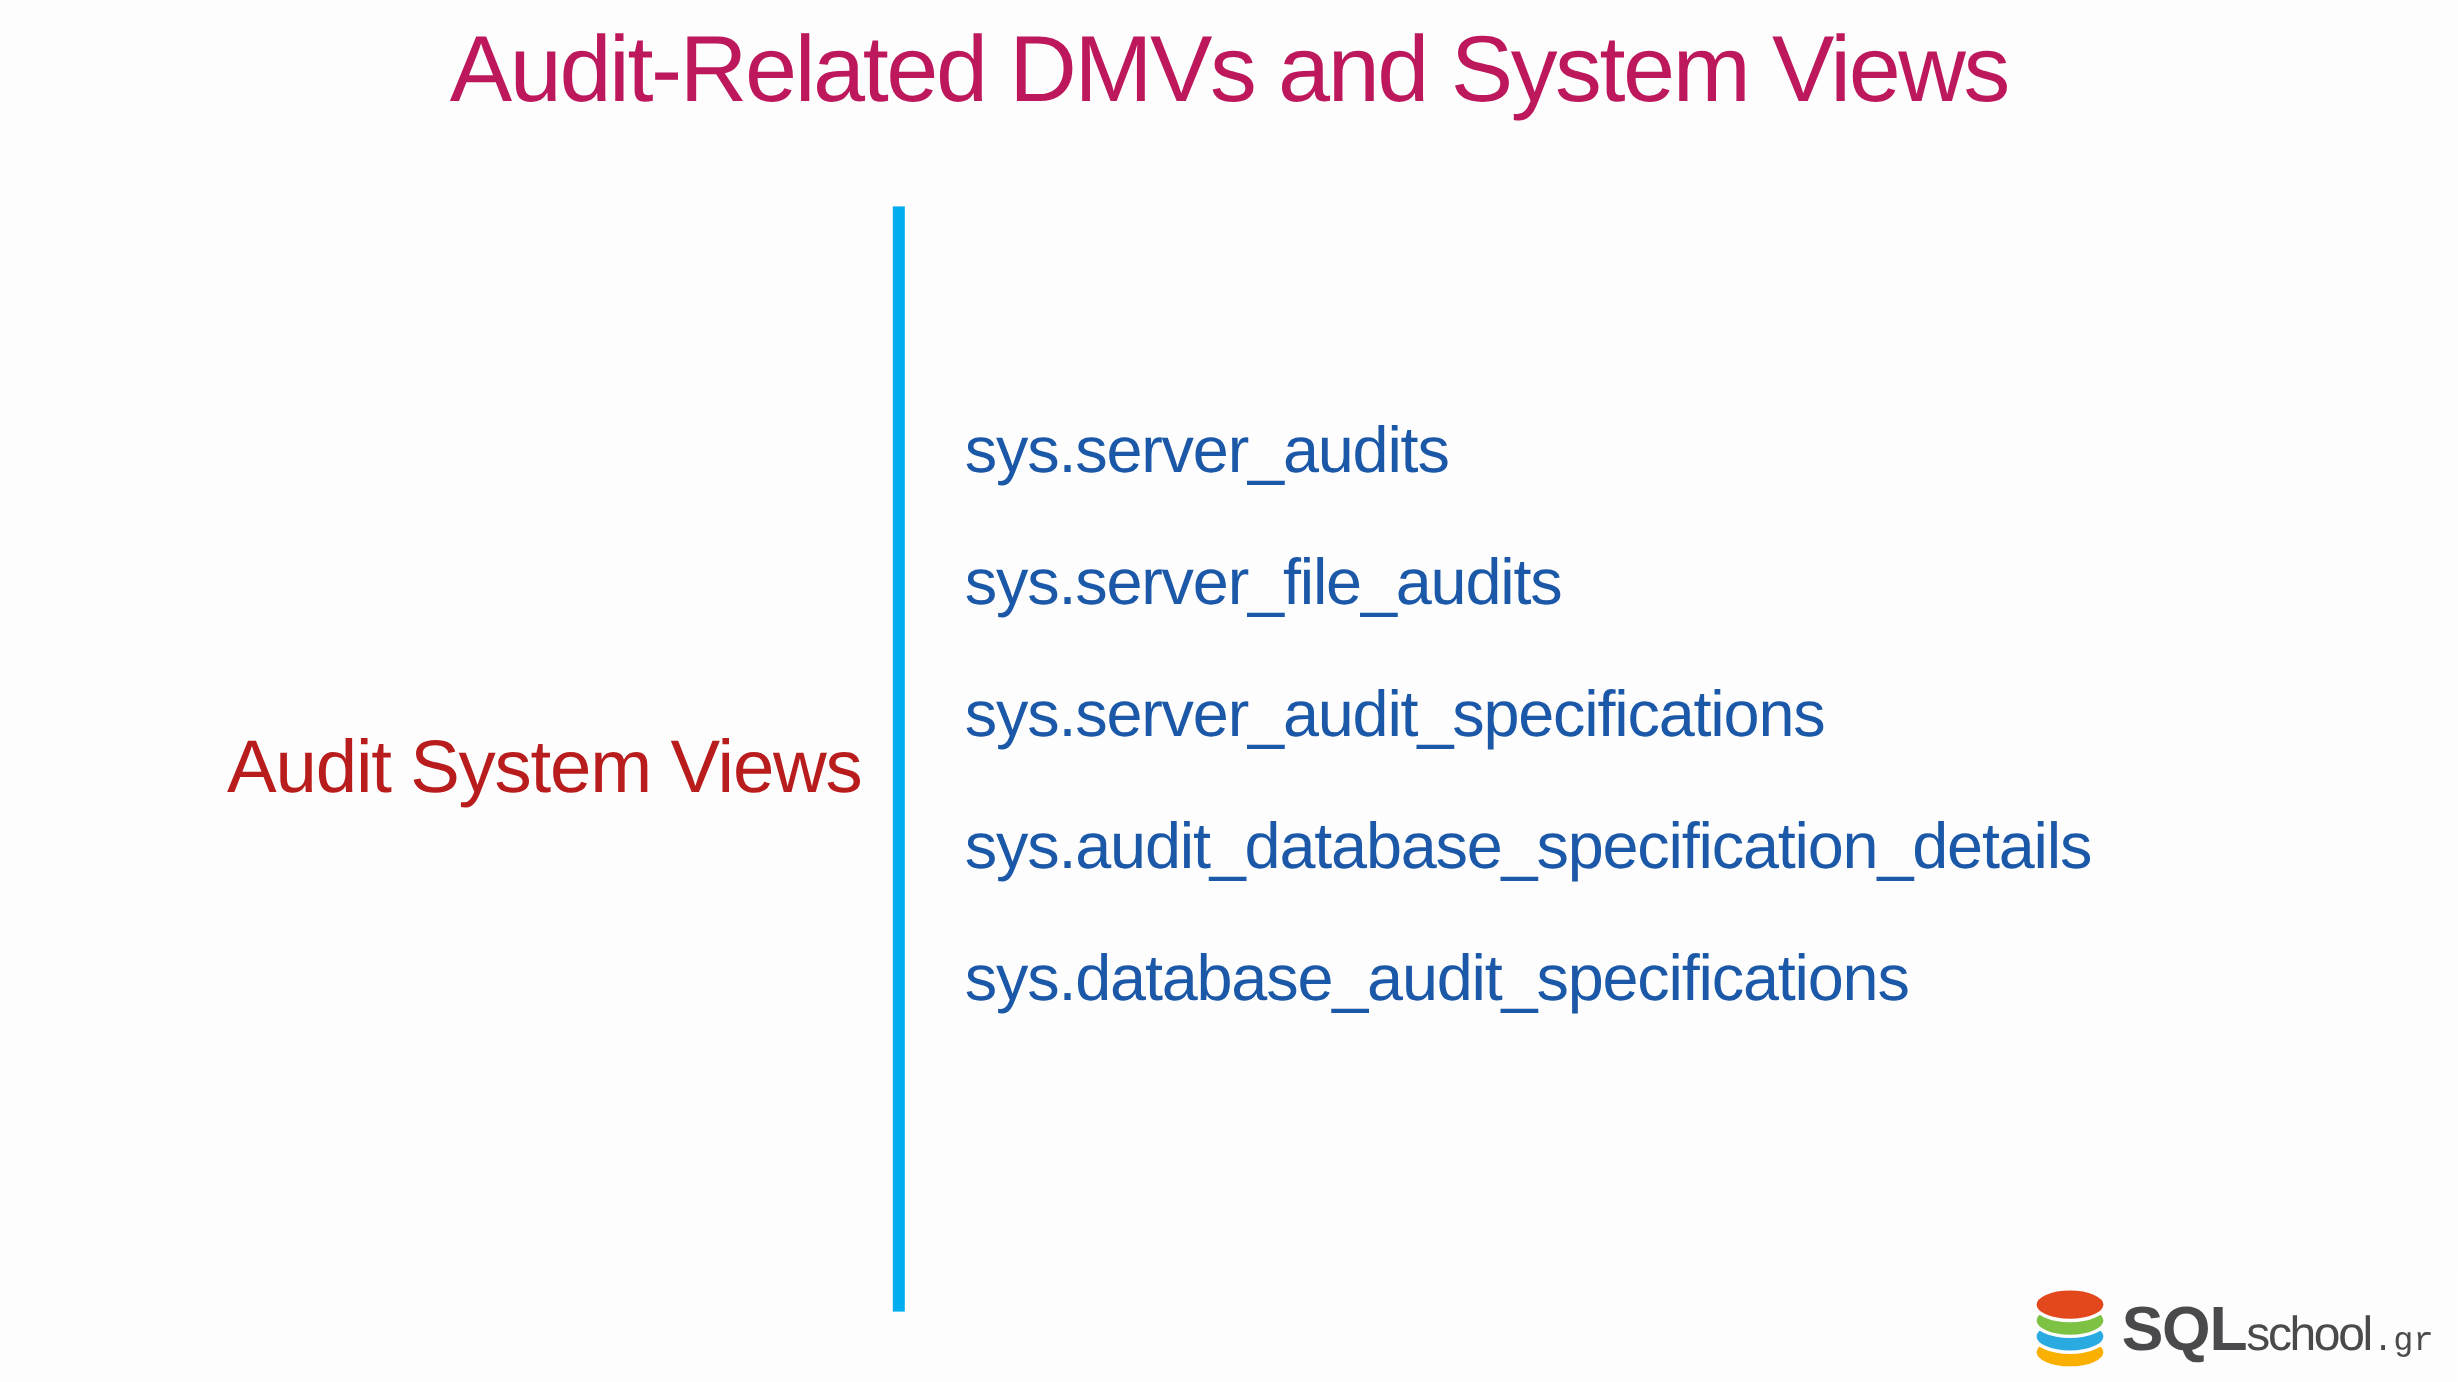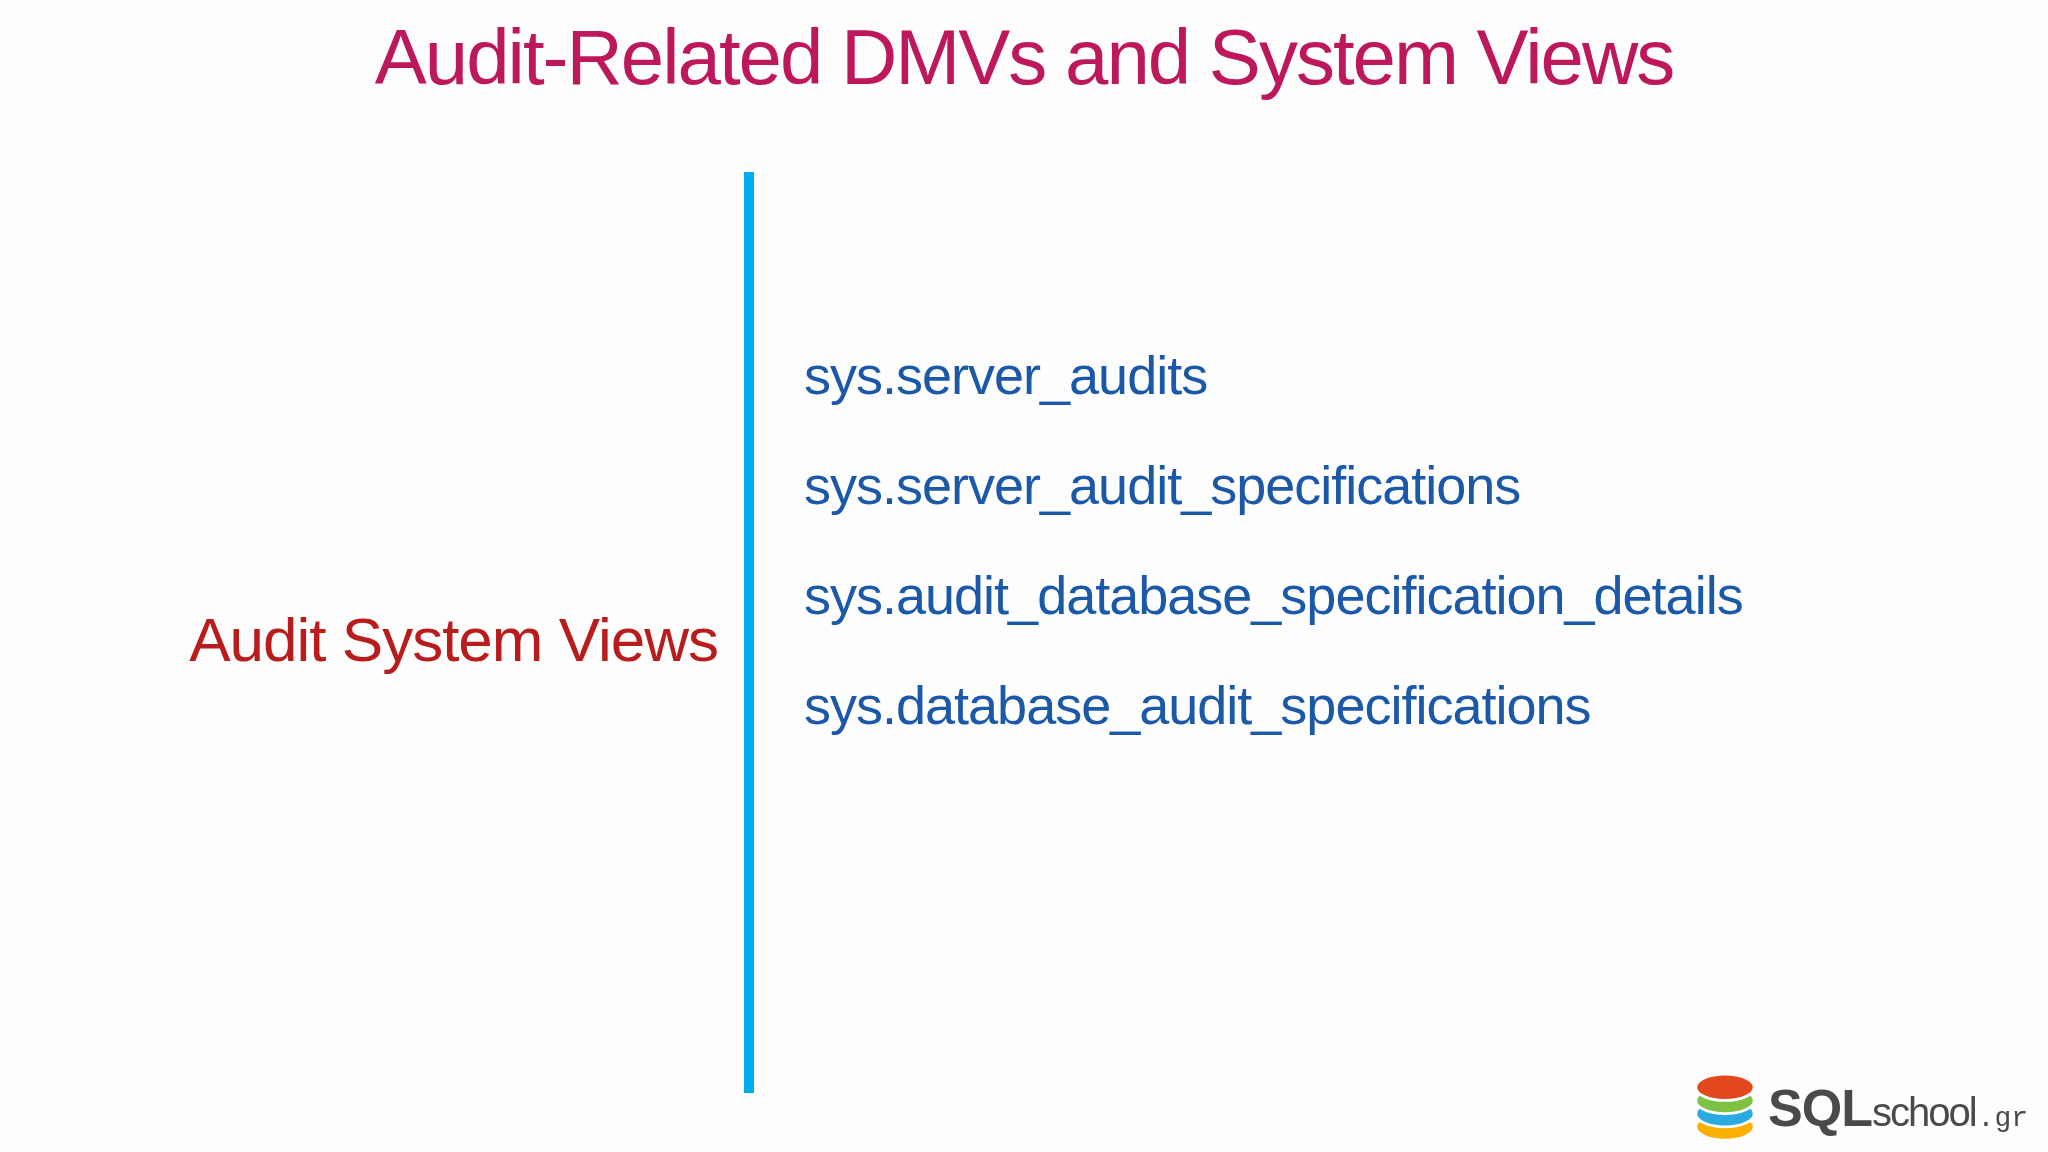--- a/index.html
+++ b/index.html
@@ -116,20 +116,21 @@
 <div class="slide" style="background-color: rgb(253, 253, 253);">
 
   <h1 class="title" style="color: #be185d;">Audit-Related DMVs and System Views</h1>
 
   <div class="section-label" style="color: #b91c1c;">Audit System Views</div>
 
   <div class="divider" style="background-color: rgb(0, 174, 239);"></div>
 
   <ul class="views" style="color: rgb(27, 88, 168);">
     <li>sys.server_audits</li>
+    <li>sys.server_file_audits</li>
     <li>sys.server_audit_specifications</li>
     <li>sys.audit_database_specification_details</li>
     <li>sys.database_audit_specifications</li>
   </ul>
 
   <div class="logo">
     <svg class="logo-icon" viewBox="0 0 70 74" xmlns="http://www.w3.org/2000/svg" aria-hidden="true">
       <ellipse cx="35" cy="57" rx="31" ry="14" stroke="#fdfdfd" stroke-width="3" fill="#f9b000"></ellipse>
       <ellipse cx="35" cy="43" rx="31" ry="14" stroke="#fdfdfd" stroke-width="3" fill="#29abe2"></ellipse>
       <ellipse cx="35" cy="29" rx="31" ry="14" stroke="#fdfdfd" stroke-width="3" fill="#7dc242"></ellipse>

